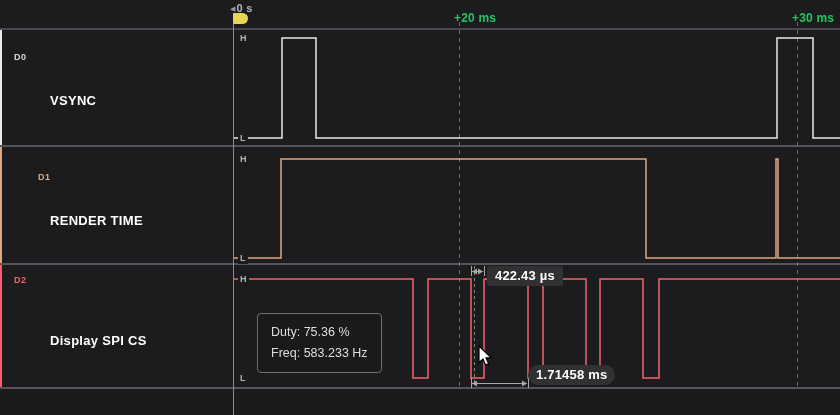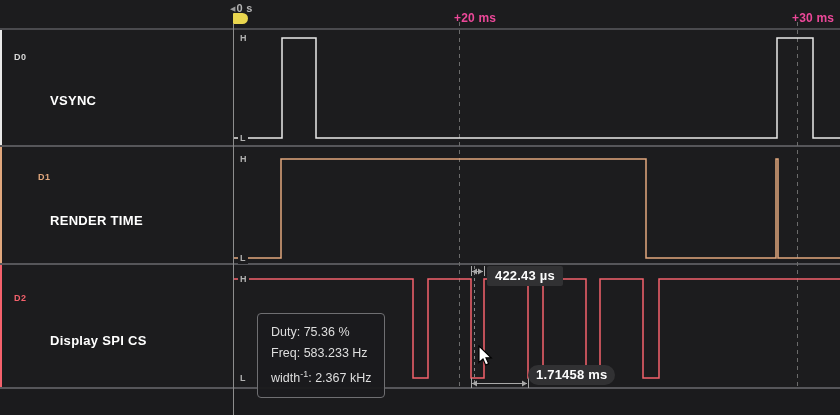--- a/index.html
+++ b/index.html
@@ -7,21 +7,21 @@
     width:840px;height:415px;position:relative;overflow:hidden;
     background:#1b1b1d;
     font-family:"Liberation Sans","DejaVu Sans",sans-serif;
     -webkit-font-smoothing:antialiased;
   }
   
   .timeline{position:absolute;left:0;top:0;width:840px;height:28px;background:#1c1c1e;}
   .t-origin{position:absolute;left:230px;top:2px;font-size:11px;font-weight:bold;color:#b5b5b5;letter-spacing:.2px;}
   .t-origin .tri{font-size:7px;vertical-align:1px;margin-right:1px;color:#9a9a9a;}
   .t-flag{position:absolute;left:233px;top:13px;width:15px;height:11px;border-radius:1px 6px 6px 1px;}
-  .t-tick{position:absolute;top:11px;font-size:12px;font-weight:bold;color:#ec4899;letter-spacing:.2px;white-space:nowrap;}
+  .t-tick{position:absolute;top:11px;font-size:12px;font-weight:bold;color:#22c55e;letter-spacing:.2px;white-space:nowrap;}
   
   .sep{position:absolute;left:0;width:840px;background:#56565a;}
   
   .ch-row{position:absolute;left:0;width:840px;background:#1c1c1e;}
   .ch-accent{position:absolute;left:0;top:0;width:2px;height:100%;}
   .ch-id{position:absolute;left:14px;font-size:9px;font-weight:bold;letter-spacing:.6px;}
   .ch-name{position:absolute;left:50px;font-size:13px;font-weight:600;color:#ffffff;letter-spacing:.3px;white-space:nowrap;margin-top:45px;}
   .lvl{position:absolute;left:238px;z-index:5;font-size:9px;font-weight:bold;color:#b2b2b2;
        background:#1c1c1e;padding:0 2px;line-height:12px;}
   
@@ -61,21 +61,21 @@
 </div>
 <div class="ch-row" style="top: 147px; height: 116px;">
   <div class="ch-accent" style="background: rgb(225, 167, 125);"></div>
   <div class="ch-id" style="color: rgb(225, 167, 125); top: 25px; margin-left: 24px;">D1</div>
   <div class="ch-name" style="top: 21px;">RENDER TIME</div>
   <span class="lvl lvl-h" style="top: 6px;">H</span>
   <span class="lvl lvl-l" style="top: 105px;">L</span>
 </div>
 <div class="ch-row" style="top: 265px; height: 122px;">
   <div class="ch-accent" style="background: rgb(244, 97, 108);"></div>
-  <div class="ch-id" style="color: rgb(244, 97, 108); top: 28px;">D2</div>
+  <div class="ch-id" style="color: rgb(244, 97, 108); top: 10px;">D2</div>
   <div class="ch-name" style="top: 23px;">Display SPI CS</div>
   <span class="lvl lvl-h" style="top: 8px;">H</span>
   <span class="lvl lvl-l" style="top: 107px;">L</span>
 </div>
 
 <svg id="wave-svg" width="840" height="415">
     <line x1="233.5" y1="24" x2="233.5" y2="415" stroke="#8d8d8d" stroke-width="1"></line>
     <line x1="459.5" y1="22" x2="459.5" y2="387" stroke="#6b6b6b" stroke-width="1" stroke-dasharray="4 4"></line>
     <line x1="797.5" y1="22" x2="797.5" y2="387" stroke="#6b6b6b" stroke-width="1" stroke-dasharray="4 4"></line>
     <line x1="474.5" y1="266" x2="474.5" y2="385" stroke="#848484" stroke-width="1" stroke-dasharray="3 3"></line>
@@ -93,18 +93,17 @@
     <path d="M472 383.5 l5 -3 l0 6 Z" fill="#a9a9a9"></path>
     <path d="M527 383.5 l-5 -3 l0 6 Z" fill="#a9a9a9"></path>
   </svg>
 
 <div class="mlabel" id="mlabel1" style="left: 487px; top: 266px; text-align: right;">422.43 µs</div>
 <div class="mlabel" id="mlabel2" style="left: 528px; top: 365px; border-radius: 10px;">1.71458 ms</div>
 
 <div class="tooltip">
   <div>Duty: 75.36 %</div>
   <div>Freq: 583.233 Hz</div>
-  <div><span>width</span><sup>-1</sup><span>: 2.367 kHz</span></div>
 </div>
 
 <svg id="cursor" width="16" height="22">
   <path d="M1 1 L1 17.5 L5 14 L7.6 20 L10.6 18.6 L8 12.8 L13.2 12.8 Z" fill="#ffffff" stroke="#000000" stroke-width="1.2"></path>
 </svg>
 
 </body></html>

